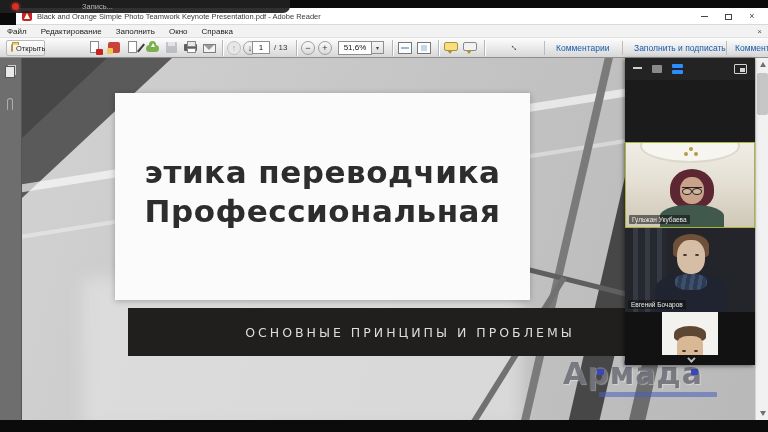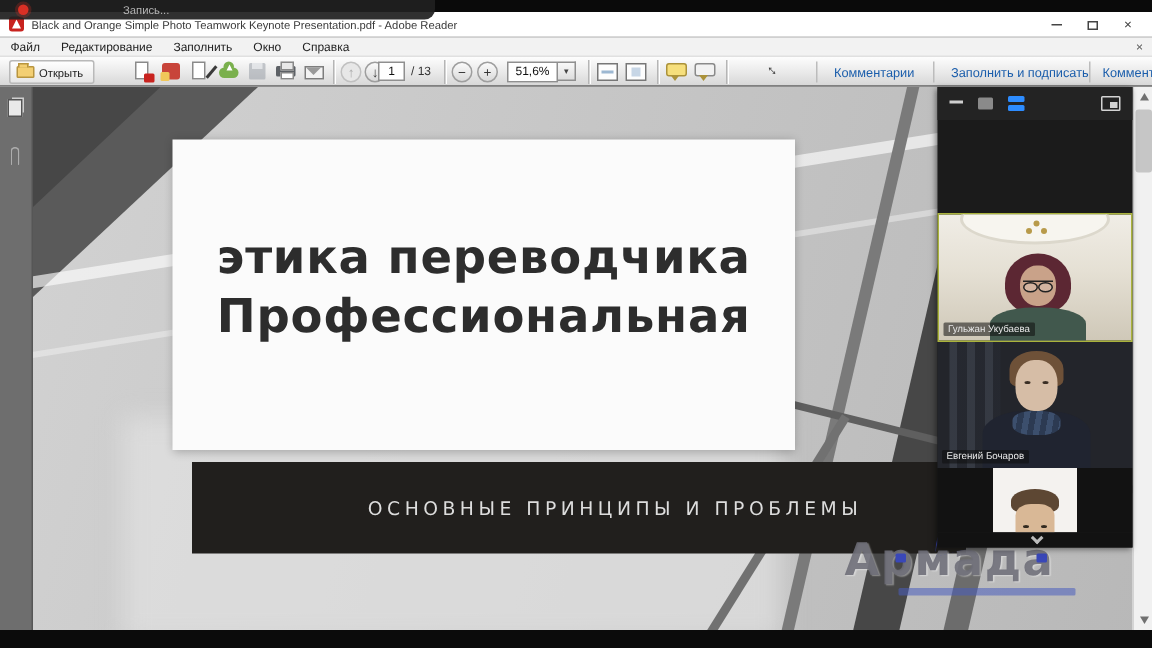--- a/index.html
+++ b/index.html
@@ -1,20 +1,20 @@
 <!DOCTYPE html>
 <html><head>
 <meta charset="utf-8">
 <style>
   * { margin:0; padding:0; box-sizing:border-box; }
   body { background:#000; font-family:"Liberation Sans", sans-serif; }
   .screen { position:relative; width:768px; height:432px; background:#0a0a0a; overflow:hidden; }
 
   
-  .titlebar { position:absolute; top:8px; left:0; right:0; height:17px; background:#ffffff; border-bottom:1px solid #d9d9d9; }
+  .titlebar { position:absolute; top:8px; left:16px; right:0; height:17px; background:#ffffff; border-bottom:1px solid #d9d9d9; }
   .app-icon { position:absolute; left:6px; top:3px; width:10px; height:10px; background:#c8231f; border-radius:2px; }
   .app-icon::after { content:""; position:absolute; left:2px; top:2px; width:0; height:0;
      border-left:3px solid transparent; border-right:3px solid transparent; border-bottom:6px solid #fff; }
   .title-text { position:absolute; left:21px; top:0; height:17px; line-height:17px; font-size:7.5px; color:#3a3a3a; white-space:nowrap; }
   .winbtn { position:absolute; top:0; width:24px; height:17px; text-align:center; line-height:17px; color:#444; font-size:9px; }
   .btn-min { right:52px; } .btn-max { right:28px; } .btn-close { right:4px; }
   .btn-min i { display:inline-block; width:7px; height:1px; background:#444; vertical-align:middle; }
   .btn-max i { display:inline-block; width:7px; height:6px; border:1px solid #444; vertical-align:middle; }
 
   
@@ -27,21 +27,21 @@
   
   .menubar { position:absolute; top:25px; left:0; right:0; height:13px; background:#f2f2f2; display:flex; gap:0;
      border-bottom:1px solid #e0e0e0; }
   .menu-item { font-size:8px; color:#222; line-height:13px; padding:0 7px; }
   .menubar-close { position:absolute; right:6px; top:0; font-size:8px; color:#555; line-height:13px; }
 
   
   .toolbar { position:absolute; top:38px; left:0; right:0; height:20px;
      background:linear-gradient(#fdfdfd,#e9e9e9 55%,#d7d7d7); border-bottom:1px solid #8f8f8f; }
   .tb { position:absolute; top:2px; height:16px; }
-  .open-btn { left:6px; width:57px; border:1px solid #b9b9b9; border-radius:2px; background:linear-gradient(#fff,#e6e6e6); display:flex; align-items:center; gap:3px; padding:0 4px; }
+  .open-btn { left:6px; width:39px; border:1px solid #b9b9b9; border-radius:2px; background:linear-gradient(#fff,#e6e6e6); display:flex; align-items:center; gap:3px; padding:0 4px; }
   .folder-ico { position:relative; width:12px; height:8px; background:#f3cf73; border:1px solid #b8953f; border-radius:1px; }
   .folder-ico::before { content:""; position:absolute; top:-3px; left:0; width:5px; height:2px; background:#f3cf73; border:1px solid #b8953f; border-bottom:none; }
   .open-label { font-size:7.5px; color:#222; }
 
   .tbico { position:absolute; top:3px; width:15px; height:14px; }
   .sep { position:absolute; top:2px; width:1px; height:16px; background:#b5b5b5; box-shadow:1px 0 0 #fff; }
 
   .ico-page { position:absolute; left:2px; top:0; width:9px; height:12px; background:#fff; border:1px solid #8a8a8a; }
   .badge-red { position:absolute; right:0; bottom:0; width:7px; height:6px; background:#c8231f; border-radius:1px; }
   .ico-redfold { position:absolute; left:1px; top:1px; width:12px; height:11px; background:#c8443a; border-radius:2px; }
@@ -94,21 +94,21 @@
   .beam.b2 { left:-40px; top:118px; width:820px; height:4px; background:rgba(245,245,245,0.45); transform:rotate(-9deg); }
   .beam.b3 { left:580px; top:-60px; width:30px; height:560px; background:#474747; transform:rotate(13deg); }
   .beam.b4 { left:640px; top:-60px; width:16px; height:560px; background:#6c6c6c; transform:rotate(13deg); }
   .beam.b5 { left:532px; top:-60px; width:8px; height:560px; background:#7a7a7a; transform:rotate(13deg); }
   .beam.b6 { left:420px; top:240px; width:420px; height:5px; background:#5f5f5f; transform:rotate(14deg); }
   .beam.b7 { left:470px; top:200px; width:6px; height:260px; background:#717171; transform:rotate(32deg); }
   .soft-light { position:absolute; left:60px; top:220px; width:440px; height:150px; background:rgba(224,224,224,0.75); filter:blur(8px); }
 
   .slide-card { position:absolute; left:93px; top:35px; width:415px; height:207px; background:#fbfbfb; box-shadow:0 1px 6px rgba(0,0,0,0.25); }
   .slide-title { margin-top:60px; text-align:center; font-family:"DejaVu Sans", sans-serif; font-weight:bold; font-size:31px; line-height:1.25; color:#2d2d2d; letter-spacing:0.5px; }
-  .subtitle-bar { position:absolute; left:106px; top:250px; width:516px; height:61px; background:#211f1d; display:flex; align-items:center; justify-content:center;padding-left:48px; }
+  .subtitle-bar { position:absolute; left:106px; top:250px; width:516px; height:48px; background:#211f1d; display:flex; align-items:center; justify-content:center;padding-left:48px; }
   .subtitle-text { font-size:12.5px; letter-spacing:3px; color:#dddddd; font-family:"DejaVu Sans", sans-serif; }
 
   .logo { position:absolute; left:541px; top:298px; width:180px; height:58px; }
   .logo-text { font-family:"DejaVu Sans", sans-serif; font-weight:bold; font-size:30px; color:rgba(108,108,118,0.88); letter-spacing:1px; text-shadow:1px 1px 1px rgba(255,255,255,0.4); }
   .logo-dot { position:absolute; width:7px; height:6px; background:#3947b8; border-radius:1px; }
   .logo-dot.d1 { left:34px; top:13px; } .logo-dot.d2 { left:128px; top:13px; }
   .logo-swoosh { position:absolute; left:58px; top:-12px; width:46px; height:22px; border-top:4px solid #3947b8; border-radius:50% 50% 0 0/100% 100% 0 0; transform:rotate(-14deg); opacity:.85; }
   .logo-tag { position:absolute; left:36px; top:36px; width:118px; height:5px; background:rgba(72,92,190,0.55); border-radius:1px; }
 
   

